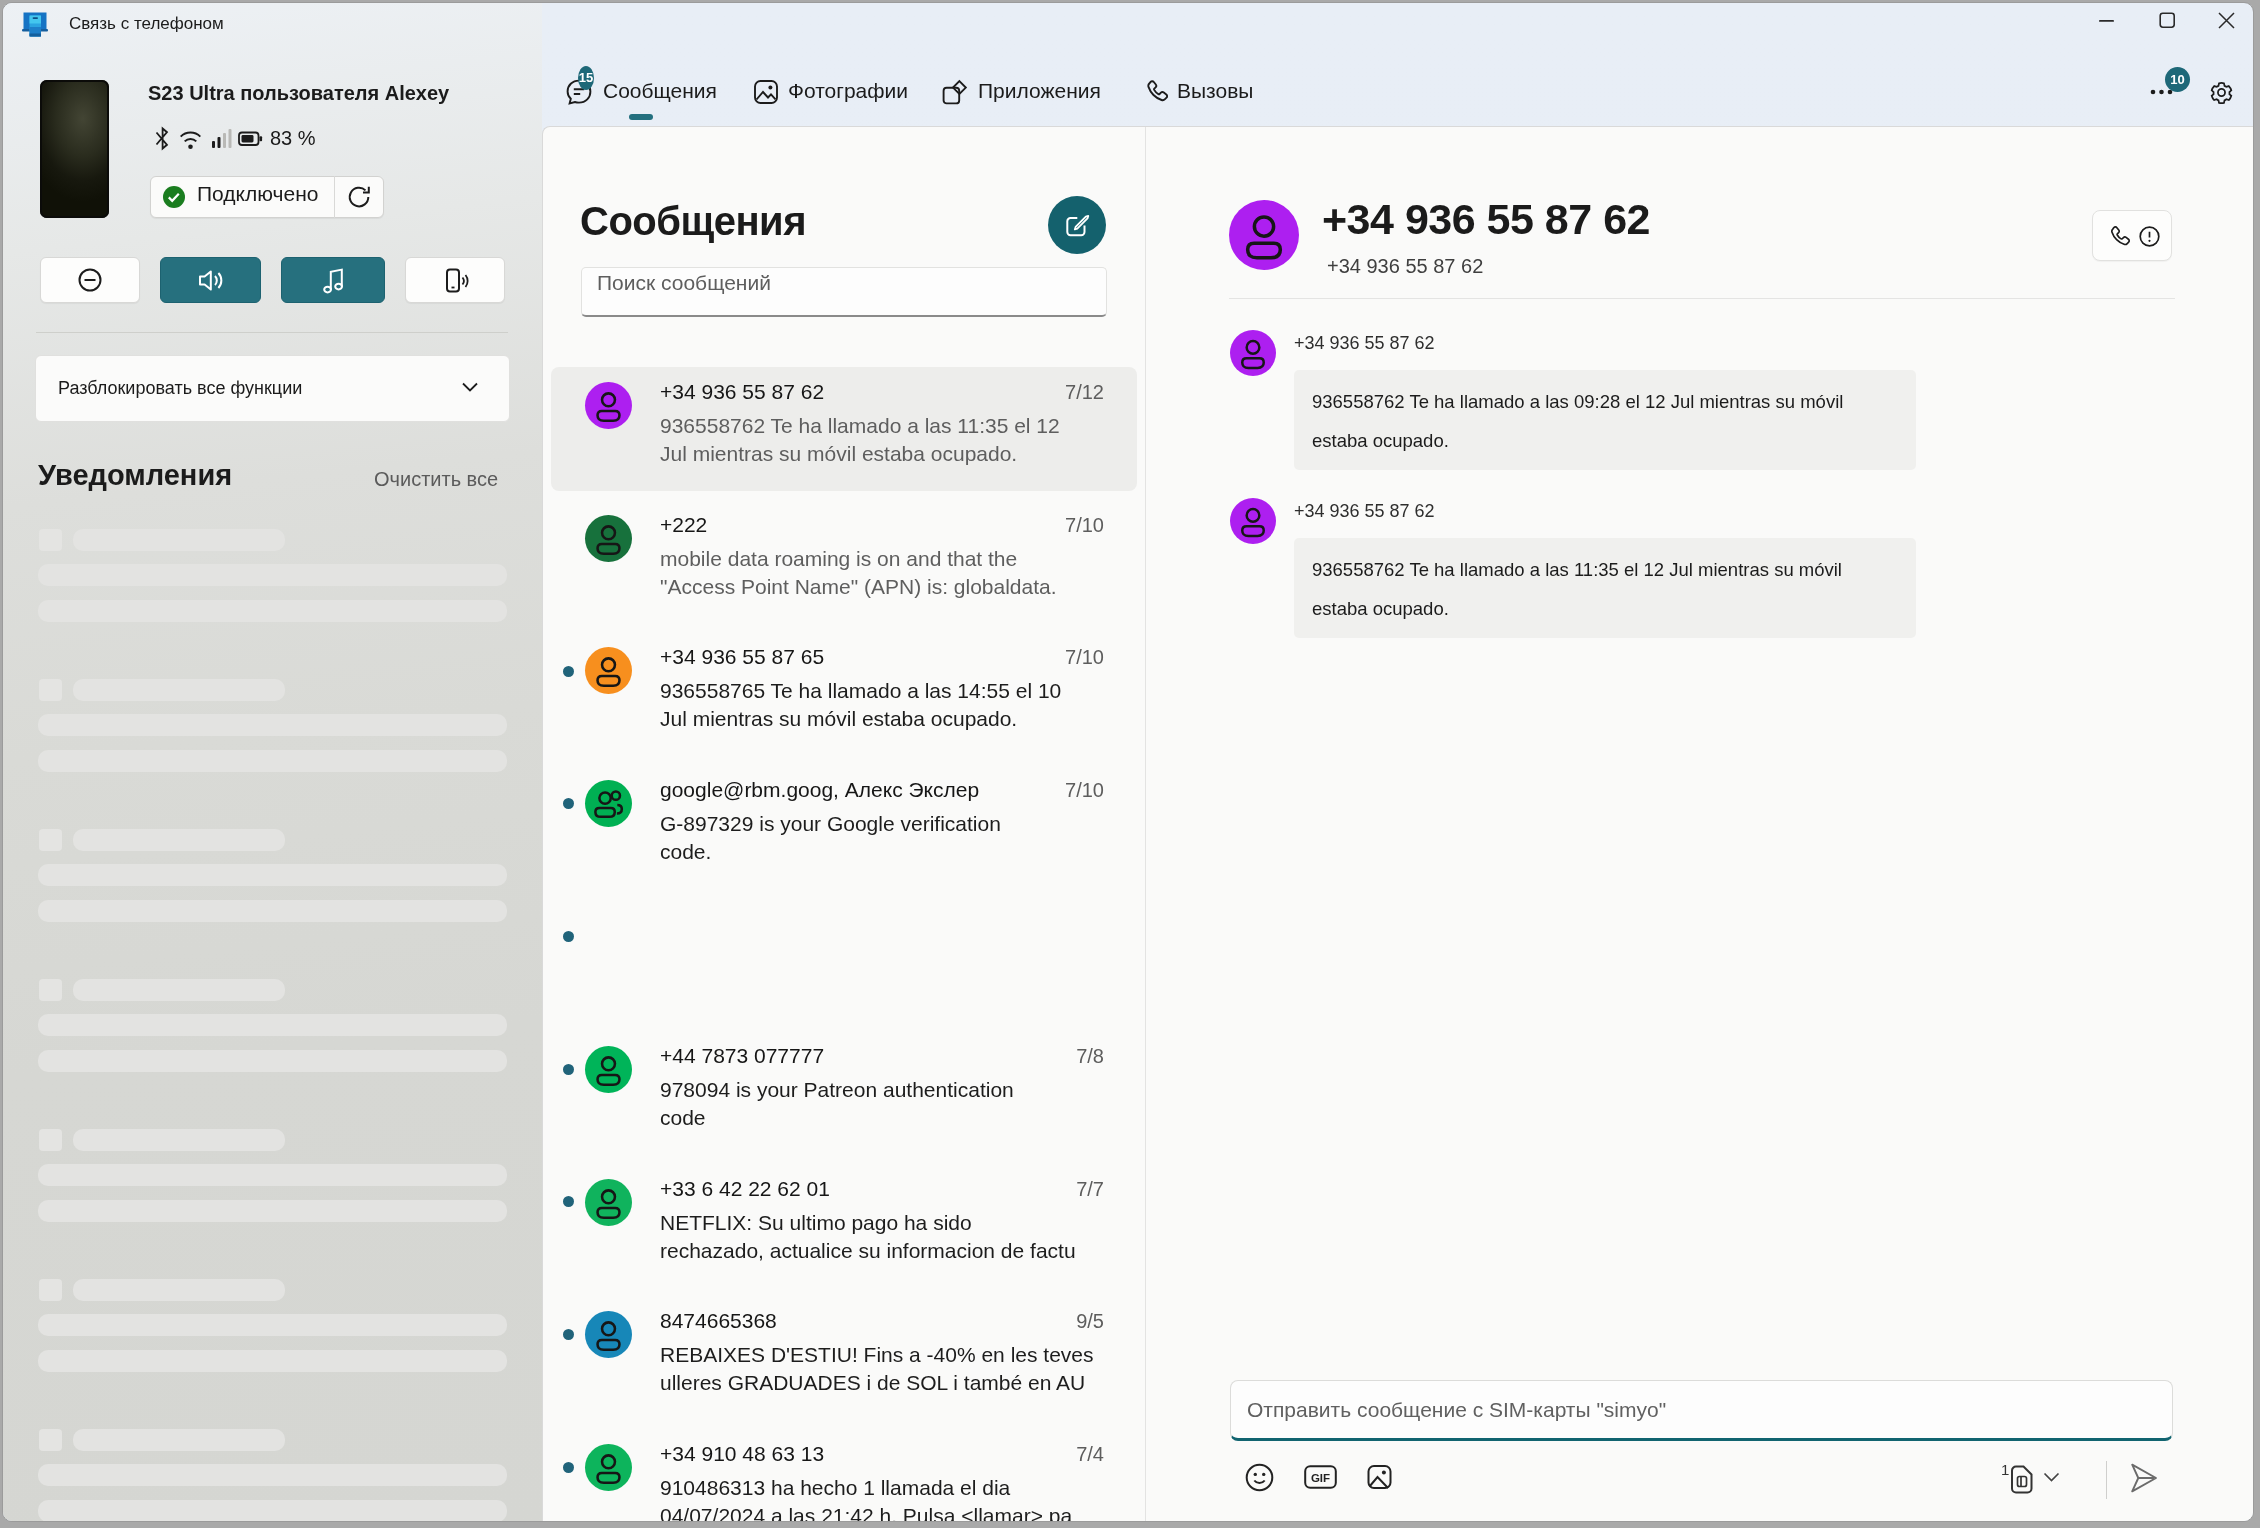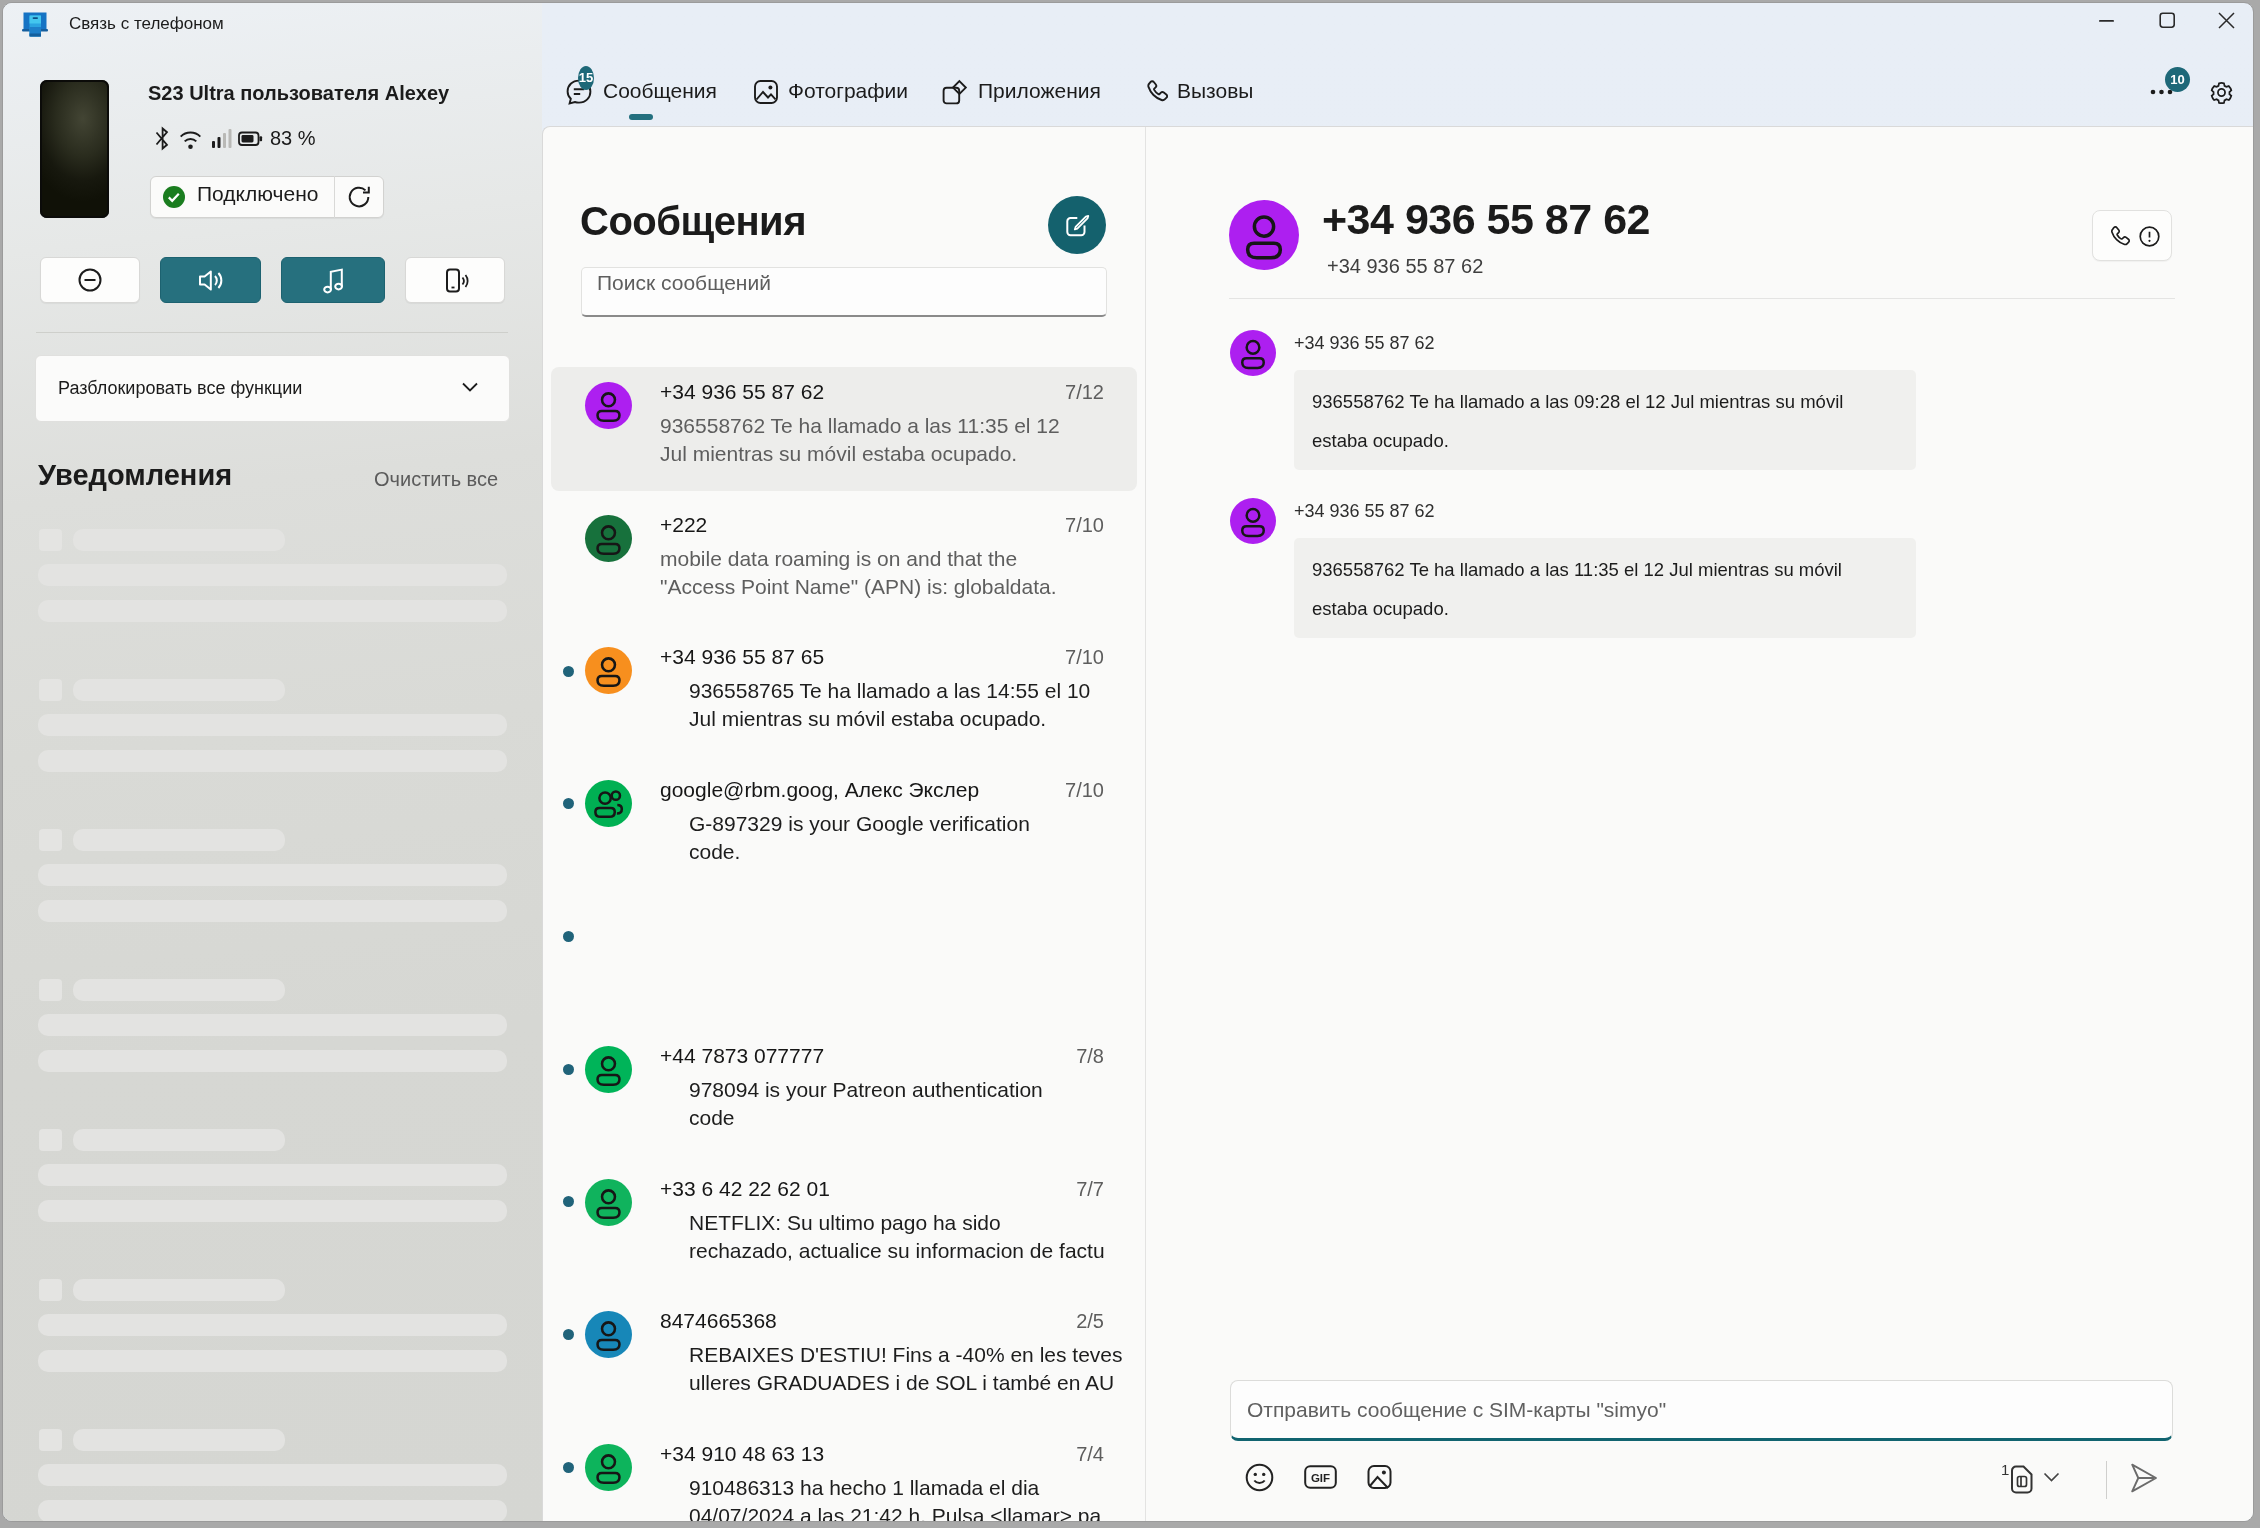--- a/index.html
+++ b/index.html
@@ -59,21 +59,21 @@
 .row { left:551px; width:586px; height:124px; }
 .rowbg { position:absolute; left:0; top:0; width:586px; height:124px; background:#ededeb; border-radius:8px; }
 .av { left:34px; top:15px; width:47px; height:47px; border-radius:50%; }
 .av svg { display:block; }
 .dot { left:563px; width:11px; height:11px; border-radius:50%; background:#20637a; }
 .rtitle { position:absolute; left:109px; top:13px; font-size:21px; color:#161616; white-space:nowrap; }
 .rdate { position:absolute; right:33px; top:14px; font-size:20px; color:#5d5d5d; }
 .pv { position:absolute; left:109px; top:45px; width:450px; font-size:21px; line-height:28px;
   white-space:nowrap; overflow:hidden; }
 .gray { color:#5e5e5e; }
-.dark { color:#1d1d1d;margin-left:29px; }
+.dark { color:#1d1d1d; }
 
 
 #cavatar { position:absolute; left:1229px; top:200px; width:70px; height:70px; border-radius:50%; background:#ad1ff0; }
 #ctitle { left:1322px; top:195px; font-size:43px; font-weight:700; letter-spacing:-.5px; }
 #csub { left:1327px; top:255px; font-size:20px; color:#3f3f3f; }
 #cbtns { position:absolute; left:2092px; top:210px; width:80px; height:51px; background:#fdfdfc;
   border:1px solid #e1e1df; border-radius:8px; box-shadow:0 1px 1px rgba(0,0,0,.04); }
 #hdiv { position:absolute; left:1229px; top:298px; width:946px; height:1px; background:#e4e4e3; }
 .mgrp { position:absolute; left:1230px; }
 .mav { position:absolute; left:0; top:0; width:46px; height:46px; border-radius:50%; background:#ad1ff0; }
@@ -320,21 +320,21 @@
 </div>
       <div class="dot" style="top:1196px"></div>
 <div class="row" style="top:1296px">
 <div class="av" style="background:#1787b8">
           <svg width="47" height="47" viewBox="0 0 48 48" fill="none">
             <circle cx="24" cy="18.2" r="6.6" stroke="#161616" stroke-width="2.6"></circle>
             <path d="M17.2 29.6 h13.6 q4.4 0 4.4 4.4 q0 5.6 -6.4 5.6 h-9.6 q-6.4 0 -6.4 -5.6 q0 -4.4 4.4 -4.4 z" stroke="#161616" stroke-width="2.6"></path>
           </svg>
         </div>
 <div class="rtitle">8474665368</div>
-<div class="rdate">2/5</div>
+<div class="rdate">9/5</div>
 <div class="pv dark">REBAIXES D'ESTIU! Fins a -40% en les teves<br>ulleres GRADUADES i de SOL i també en AU</div>
 </div>
       <div class="dot" style="top:1329px"></div>
 <div class="row" style="top:1429px">
 <div class="av" style="background:#0db45c">
           <svg width="47" height="47" viewBox="0 0 48 48" fill="none">
             <circle cx="24" cy="18.2" r="6.6" stroke="#161616" stroke-width="2.6"></circle>
             <path d="M17.2 29.6 h13.6 q4.4 0 4.4 4.4 q0 5.6 -6.4 5.6 h-9.6 q-6.4 0 -6.4 -5.6 q0 -4.4 4.4 -4.4 z" stroke="#161616" stroke-width="2.6"></path>
           </svg>
         </div>

